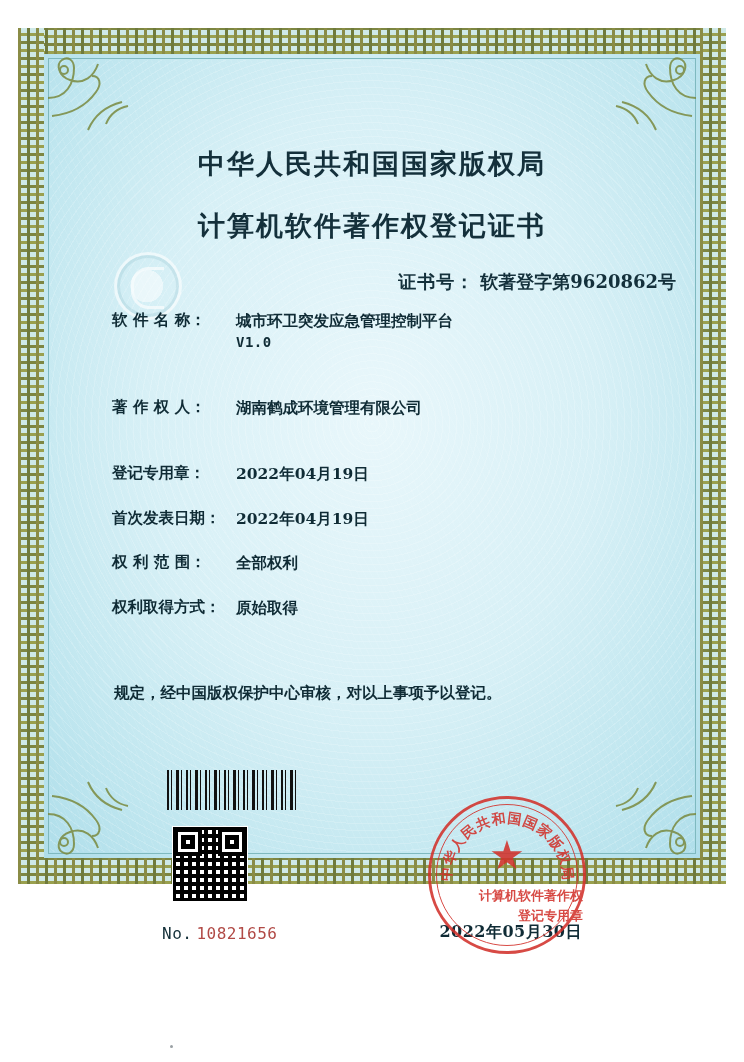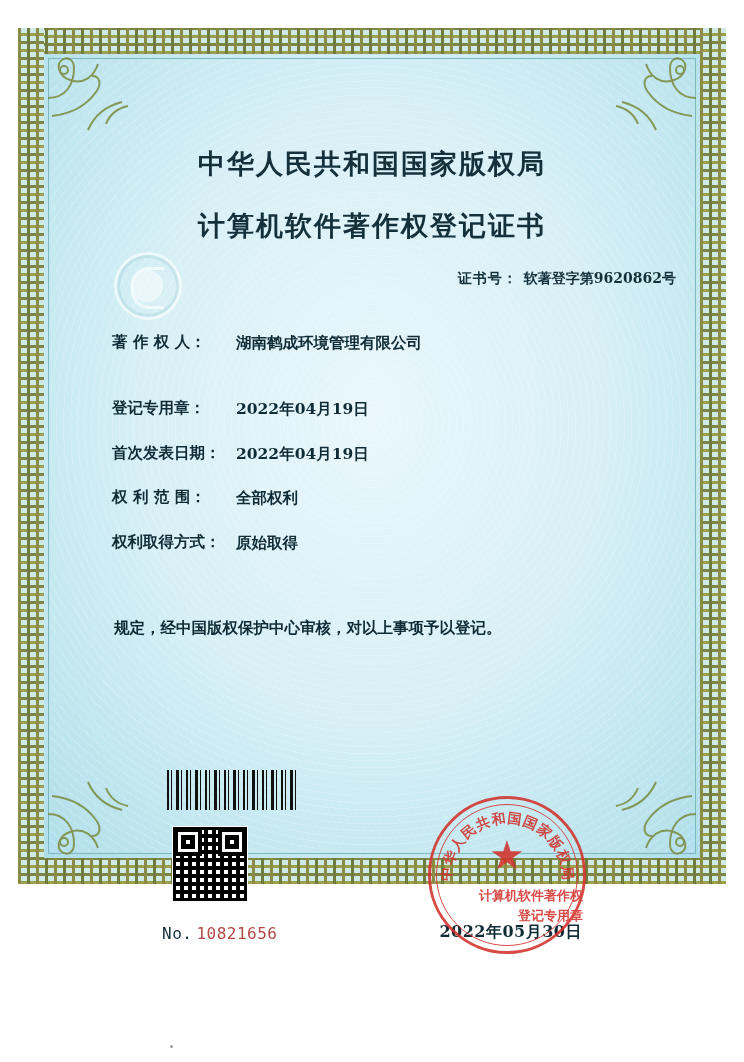--- a/index.html
+++ b/index.html
@@ -129,21 +129,21 @@
   }
   .title-sub {
     font-size: 27px;
     margin-top: 26px;
   }
 
   .cert-no-row {
     margin-top: 26px;
     text-align: right;
     padding-right: 6px;
-    font-size: 14px;
+    font-size: 18px;
     color: #14303b;
     font-family: "DejaVu Serif", "Liberation Serif", serif;
     font-weight: 700;
   }
   .cert-no-row .lbl { letter-spacing: 1px; }
   .cert-no-row .val { margin-left: 6px; }
 
   .fields {
     margin-top: 16px;
     padding-left: 50px;
@@ -375,20 +375,27 @@
 
     <div class="title-main">中华人民共和国国家版权局</div>
     <div class="title-sub">计算机软件著作权登记证书</div>
 
     <div class="cert-no-row">
       <span class="lbl">证书号：</span><span class="val">软著登字第9620862号</span>
     </div>
 
     <div class="fields">
 
+      <div class="field-row">
+        <div class="field-label">软 件 名 称：</div>
+        <div class="field-value">
+          <span>城市环卫突发应急管理控制平台</span>
+          <span class="ver">V1.0</span>
+        </div>
+      </div>
 
       <div class="field-row gap-before">
         <div class="field-label">著 作 权 人：</div>
         <div class="field-value">湖南鹤成环境管理有限公司</div>
       </div>
 
       <div class="field-row gap-before">
         <div class="field-label">登记专用章：</div>
         <div class="field-value">2022年04月19日</div>
       </div>

